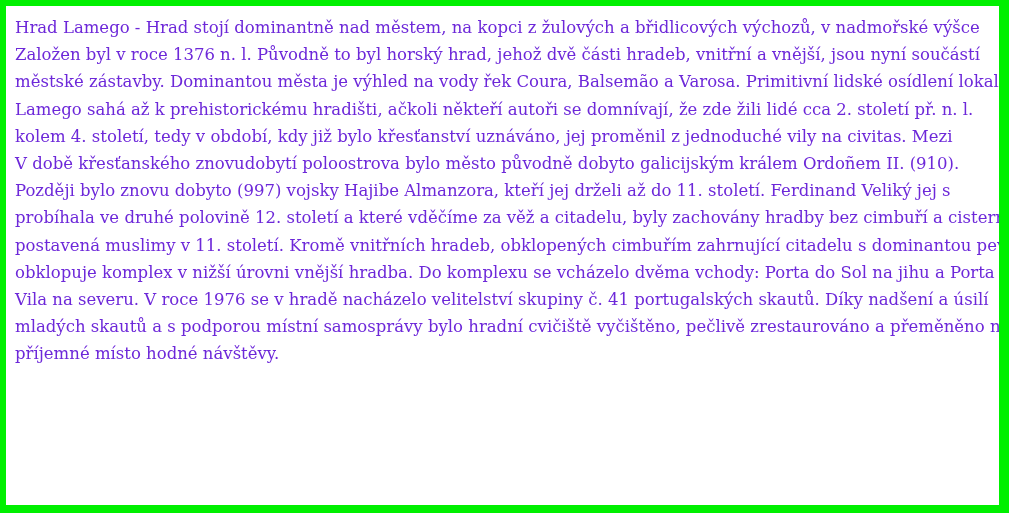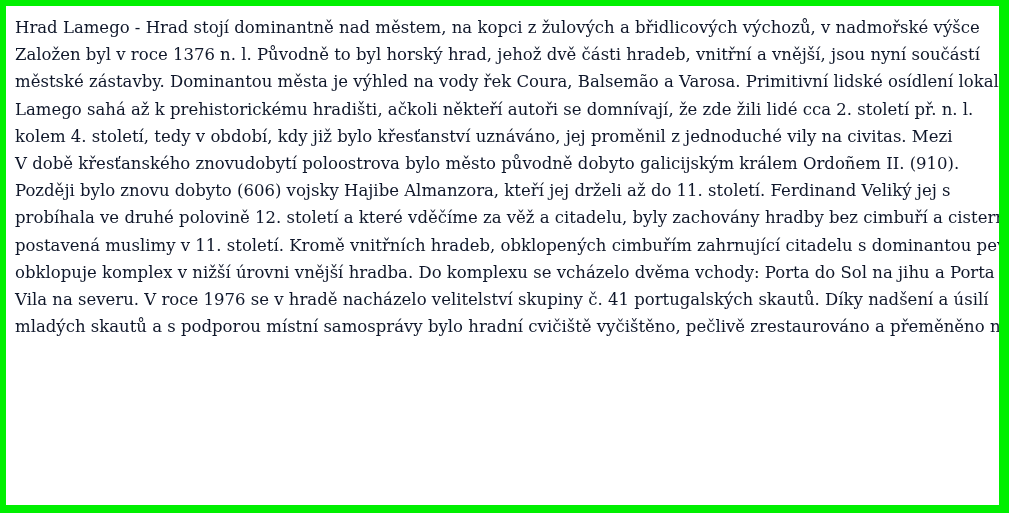--- a/index.html
+++ b/index.html
@@ -25,27 +25,28 @@
     color: #1b1b1b;
   }
   .text-line {
     white-space: nowrap;
   }
 </style>
 </head>
 <body>
 
 <div class="frame" style="border-color: rgb(0, 240, 0); background: rgb(255, 255, 255);">
-  <div class="text-block" id="lines-container" style="color: #0f172a;">
+  <div class="text-block" id="lines-container" style="color: #6d28d9;">
       <div class="text-line">Hrad Lamego - Hrad stojí dominantně nad městem, na kopci z žulových a břidlicových výchozů, v nadmořské výšce</div>
       <div class="text-line">Založen byl v roce 1376 n. l. Původně to byl horský hrad, jehož dvě části hradeb, vnitřní a vnější, jsou nyní součástí</div>
       <div class="text-line">městské zástavby. Dominantou města je výhled na vody řek Coura, Balsemão a Varosa. Primitivní lidské osídlení lokality</div>
       <div class="text-line">Lamego sahá až k prehistorickému hradišti, ačkoli někteří autoři se domnívají, že zde žili lidé cca 2. století př. n. l.</div>
       <div class="text-line">kolem 4. století, tedy v období, kdy již bylo křesťanství uznáváno, jej proměnil z jednoduché vily na civitas. Mezi</div>
       <div class="text-line">V době křesťanského znovudobytí poloostrova bylo město původně dobyto galicijským králem Ordoñem II. (910).</div>
-      <div class="text-line">Později bylo znovu dobyto (606) vojsky Hajibe Almanzora, kteří jej drželi až do 11. století. Ferdinand Veliký jej s</div>
+      <div class="text-line">Později bylo znovu dobyto (997) vojsky Hajibe Almanzora, kteří jej drželi až do 11. století. Ferdinand Veliký jej s</div>
       <div class="text-line">probíhala ve druhé polovině 12. století a které vděčíme za věž a citadelu, byly zachovány hradby bez cimbuří a cisterna,</div>
       <div class="text-line">postavená muslimy v 11. století. Kromě vnitřních hradeb, obklopených cimbuřím zahrnující citadelu s dominantou pevnosti,</div>
       <div class="text-line">obklopuje komplex v nižší úrovni vnější hradba. Do komplexu se vcházelo dvěma vchody: Porta do Sol na jihu a Porta da</div>
       <div class="text-line">Vila na severu. V roce 1976 se v hradě nacházelo velitelství skupiny č. 41 portugalských skautů. Díky nadšení a úsilí</div>
       <div class="text-line">mladých skautů a s podporou místní samosprávy bylo hradní cvičiště vyčištěno, pečlivě zrestaurováno a přeměněno na</div>
+      <div class="text-line">příjemné místo hodné návštěvy.</div>
     </div>
 </div>
 
 </body></html>

